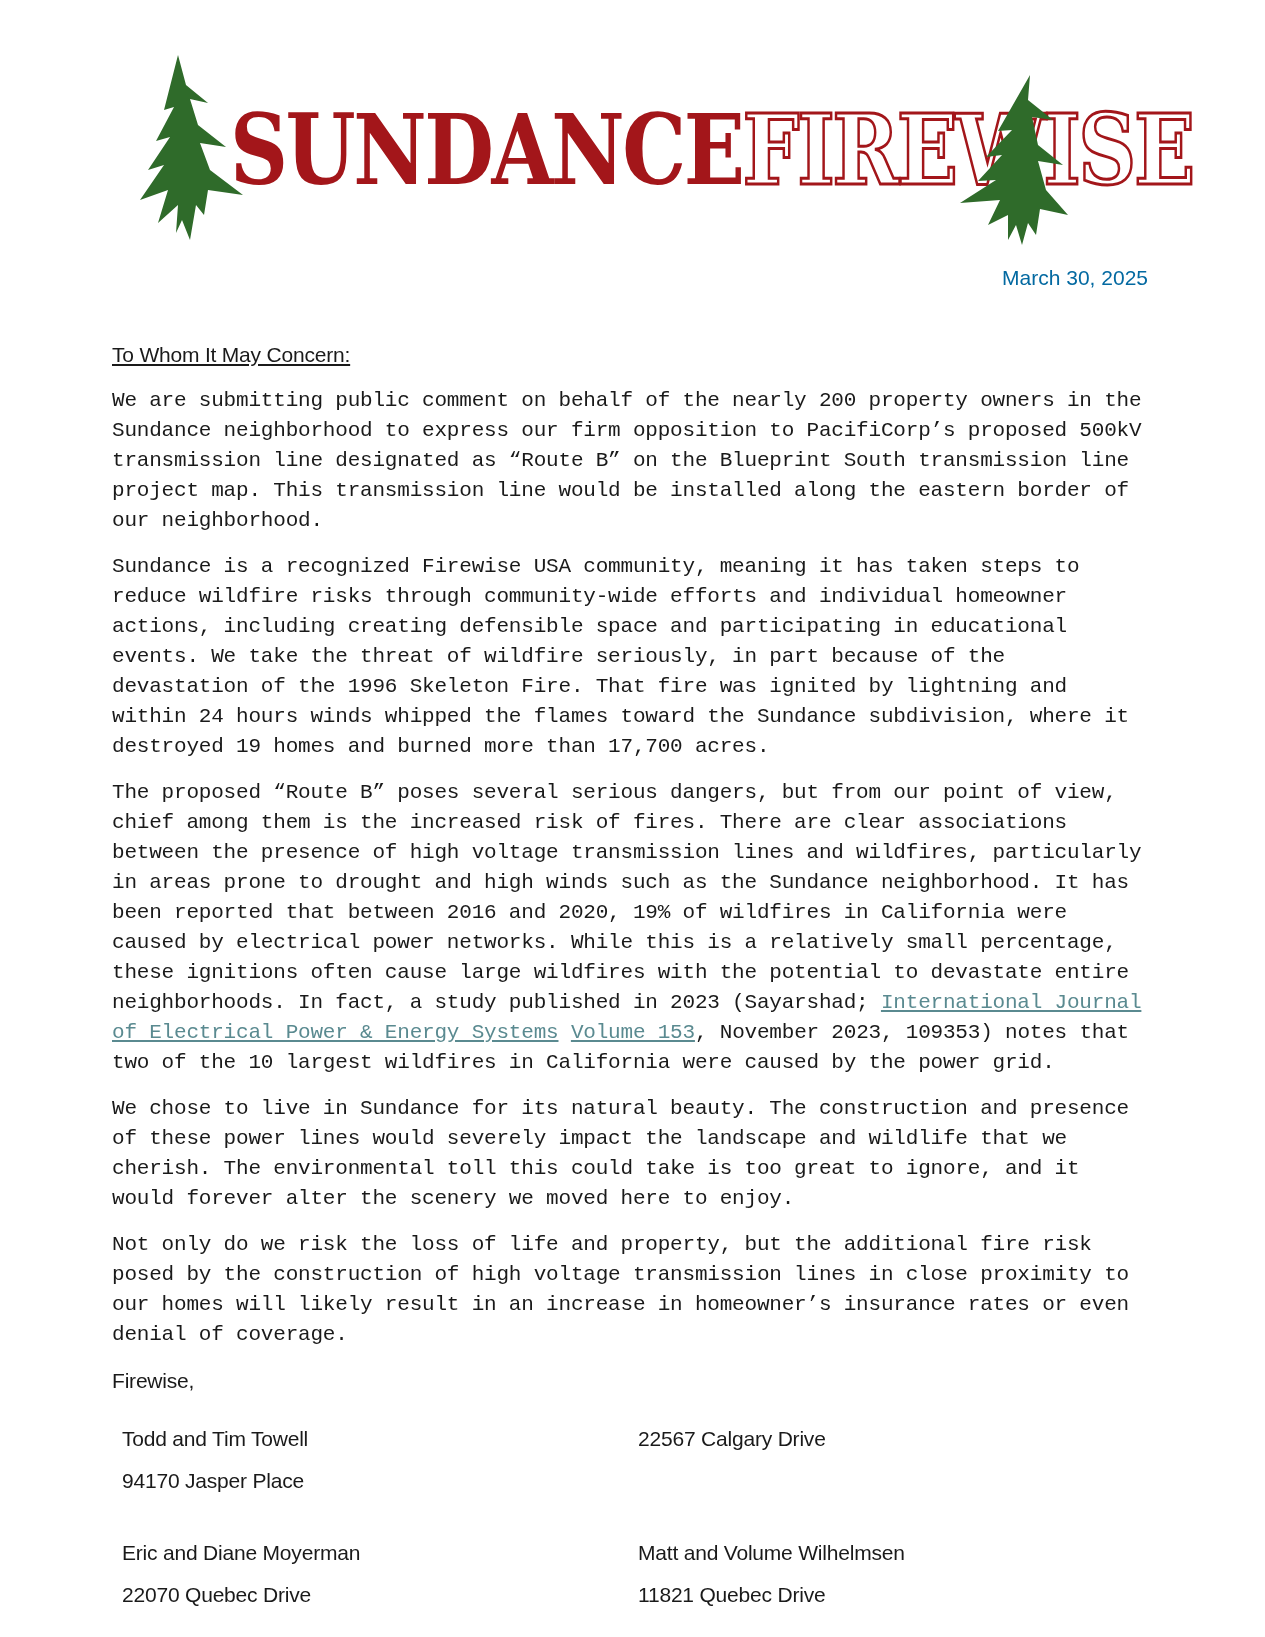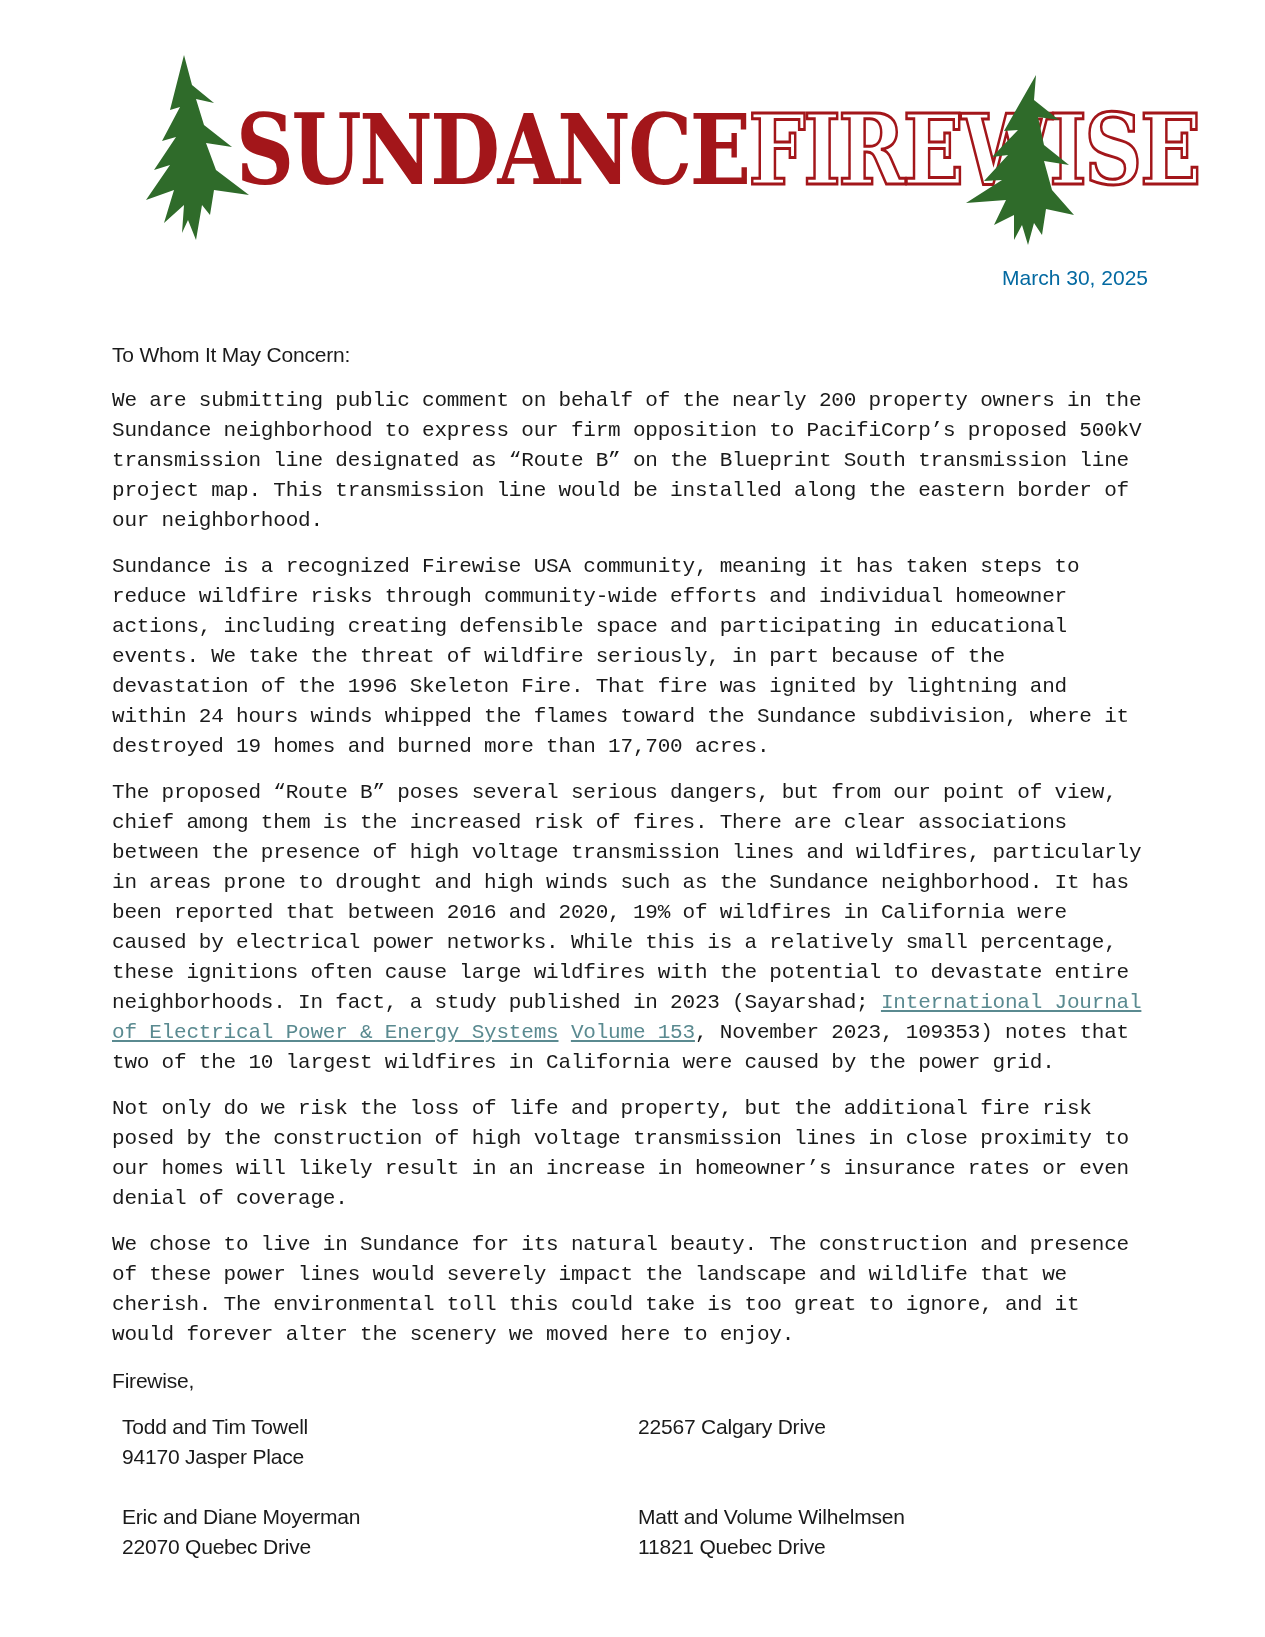--- a/index.html
+++ b/index.html
@@ -2,21 +2,21 @@
 <html><head>
   <meta charset="utf-8">
   <style>
     html, body { margin: 0; padding: 0; background: #ffffff; }
     body {
       width: 1265px; height: 1637px; position: relative; overflow: hidden;
       font-family: "Liberation Sans", "DejaVu Sans", sans-serif;
       color: #1a1a1a;
     }
     .logo {
-      position: absolute; left: 144px; top: 55px; width: 930px; height: 190px;
+      position: absolute; left: 138px; top: 55px; width: 930px; height: 190px;
     }
     .tree { position: absolute; }
     .tree-left { left: 0; top: 0; width: 120px; height: 190px; }
     .tree-right { left: 820px; top: 20px; width: 110px; height: 170px; }
     .wordmark {
       position: absolute; left: 92px; top: 40px; height: 110px;
       display: flex; align-items: center;
       font-family: "DejaVu Serif", "Liberation Serif", serif;
       font-weight: bold; font-size: 98px; letter-spacing: -3px;
       transform: scaleX(0.82); transform-origin: left center;
@@ -29,29 +29,29 @@
       text-shadow: 0 0 0 #a3161a;
     }
     .date {
       position: absolute; right: 117px; top: 266px;
       font-size: 21px; color: #0369a1;
     }
     .content {
       position: absolute; left: 112px; top: 340px; width: 1030px;
       font-size: 21px; line-height: 30px; letter-spacing: -0.2px;
     }
-    .salutation { margin: 0 0 16px 0; }
+    .salutation { margin: 0 0 16px 0; text-decoration: underline; }
     .para { margin: 0 0 16px 0; font-family: Liberation Mono, monospace; }
     a.link { color: #5a8a90; text-decoration: underline; text-decoration-color: #5a8a90; }
     .closing { margin: 0 0 16px 0; }
     .signatures {
       display: grid; grid-template-columns: 516px 500px;
       margin-left: 10px; row-gap: 30px;
     }
-    .sig-name, .sig-addr { line-height: 30px; }
+    .sig-name, .sig-addr { line-height: 30px; margin-top: 12px; }
   </style>
 </head>
 <body>
 
 <div class="logo">
   <svg class="tree tree-left" viewBox="0 0 120 190">
     <path fill="#2f6b2a" d="M40 0 L48 30 L70 48 L52 44 L60 70 L88 92 L62 88 L72 115 L105 140 L70 135 L66 160 L58 150 L52 185 L44 165 L38 178 L40 150 L20 168 L30 135 L2 145 L26 110 L10 115 L32 82 L18 86 L36 52 L26 55 Z"></path>
   </svg>
   <div class="wordmark">
     <span class="wm-solid">SUNDANCE</span>
@@ -63,22 +63,22 @@
 </div>
 
 <div class="date">March 30, 2025</div>
 
 <div class="content">
   <p class="salutation">To Whom It May Concern:</p>
 
   <p class="para">We are submitting public comment on behalf of the nearly 200 property owners in the Sundance neighborhood to express our firm opposition to PacifiCorp’s proposed 500kV transmission line designated as “Route B” on the Blueprint South transmission line project map. This transmission line would be installed along the eastern border of our neighborhood.</p>
   <p class="para">Sundance is a recognized Firewise USA community, meaning it has taken steps to reduce wildfire risks through community-wide efforts and individual homeowner actions, including creating defensible space and participating in educational events.  We take the threat of wildfire seriously, in part because of the devastation of the 1996 Skeleton Fire. That fire was ignited by lightning and within 24 hours winds whipped the flames toward the Sundance subdivision, where it destroyed 19 homes and burned more than 17,700 acres.</p>
   <p class="para"><span>The proposed “Route B” poses several serious dangers, but from our point of view, chief among them is the increased risk of fires. There are clear associations between the presence of high voltage transmission lines and wildfires, particularly in areas prone to drought and high winds such as the Sundance neighborhood. It has been reported that between 2016 and 2020, 19% of wildfires in California were caused by electrical power networks. While this is a relatively small percentage, these ignitions often cause large wildfires with the potential to devastate entire neighborhoods.  In fact, a study published in 2023 (Sayarshad; </span><a class="link" href="#">International Journal of Electrical Power &amp; Energy Systems</a><span> </span><a class="link" href="#">Volume 153</a><span>, November 2023, 109353) notes that two of the 10 largest wildfires in California were caused by the power grid.</span></p>
+  <p class="para">We chose to live in Sundance for its natural beauty.  The construction and presence of these power lines would severely impact the landscape and wildlife that we cherish. The environmental toll this could take is too great to ignore, and it would forever alter the scenery we moved here to enjoy.</p>
   <p class="para">Not only do we risk the loss of life and property, but the additional fire risk posed by the construction of high voltage transmission lines in close proximity to our homes will likely result in an increase in homeowner’s insurance rates or even denial of coverage.</p>
-  <p class="para">We chose to live in Sundance for its natural beauty.  The construction and presence of these power lines would severely impact the landscape and wildlife that we cherish. The environmental toll this could take is too great to ignore, and it would forever alter the scenery we moved here to enjoy.</p>
 
   <p class="closing">Firewise,</p>
 
   <div class="signatures">
     <div>
       <div class="sig-name">Todd and Tim Towell</div>
       <div class="sig-addr">94170 Jasper Place</div>
     </div>
     <div>
       <div class="sig-addr">22567 Calgary Drive</div>

